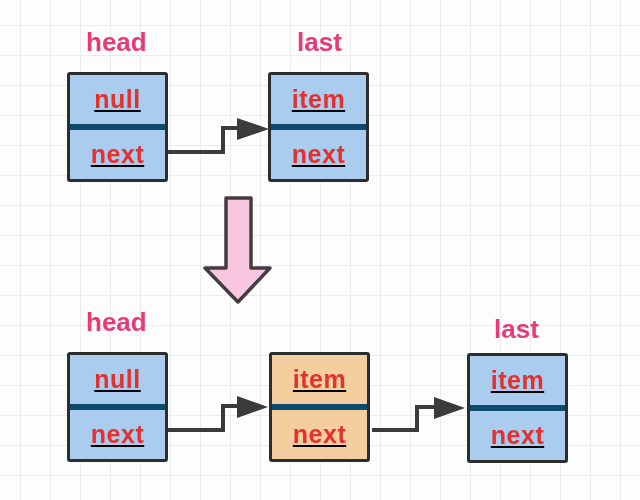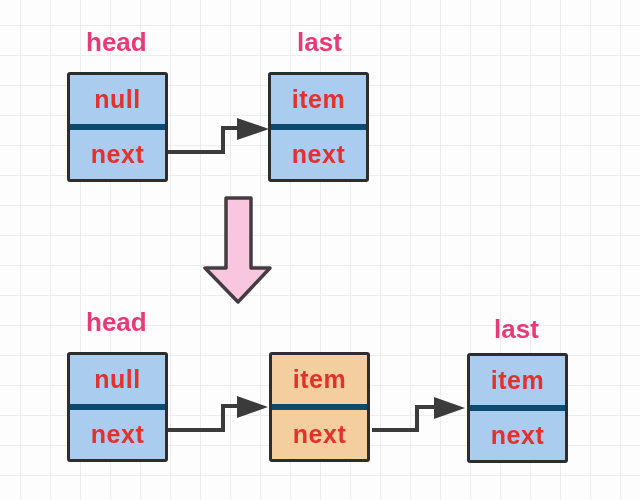--- a/index.html
+++ b/index.html
@@ -15,20 +15,21 @@
     overflow:hidden;
     font-family:"Liberation Sans","DejaVu Sans",sans-serif;
     padding-left:28px;
   }
   .node{
     position:absolute;
     width:95px;
     background:#A9CCEF;
     border:3px solid #2D2D2D;
     border-radius:3px;
+    text-decoration:underline;
   }
   .node.orange{ background:#F4CE9E; }
   .cell{
     height:49px;
     display:flex;align-items:center;justify-content:center;
     font-weight:bold;font-size:25px;color:#E3312E;
     letter-spacing:0.5px;
   }
   .cell + .cell{ border-top:6px solid #0c4a6e; }
   .node-label{

